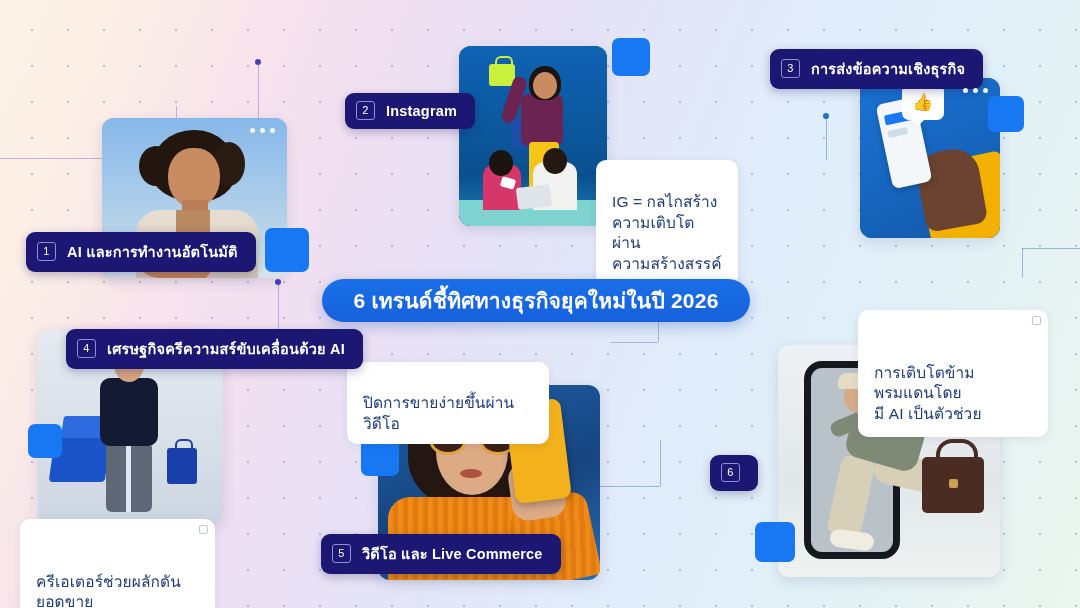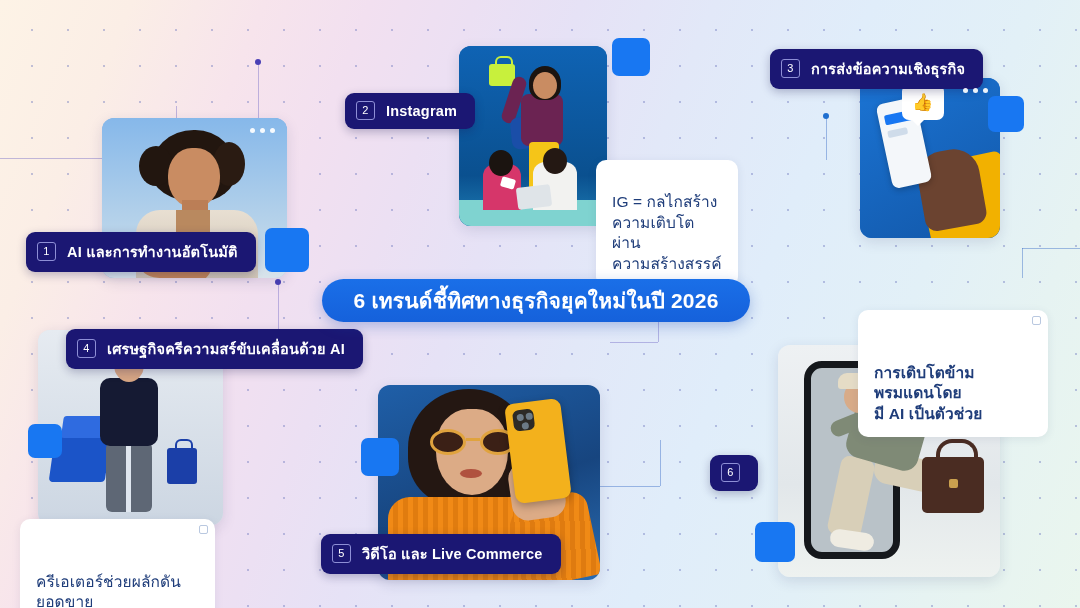--- a/index.html
+++ b/index.html
@@ -350,26 +350,29 @@
   <div class="sq" style="left:755px; top:522px; width:40px; height:40px;"></div>
 
 
   <div class="callout" style="left:596px; top:160px; width:142px;">
     <span>IG = กลไกสร้าง
 ความเติบโตผ่าน
 ความสร้างสรรค์</span>
   </div>
 
 
-  <div class="callout" style="left:858px; top:310px; width:190px;font-weight:bold;">
+  <div class="callout" style="left:858px; top:310px; width:190px;">
     <span class="corner"></span>
     <span>การเติบโตข้ามพรมแดนโดย
 มี AI เป็นตัวช่วย</span>
   </div>
 
+  <div class="callout" style="left:347px; top:362px; width:202px; padding-top:10px; padding-bottom:10px;">
+    <span>ปิดการขายง่ายขึ้นผ่านวิดีโอ</span>
+  </div>
 
   <div class="callout" style="left:20px; top:519px; width:195px;">
     <span class="corner"></span>
     <span>ครีเอเตอร์ช่วยผลักดัน
 ยอดขาย</span>
   </div>
 
   <div class="badge" style="left:26px; top:232px;">
     <span class="num">1</span>
     <span class="btxt">AI และการทำงานอัตโนมัติ</span>

